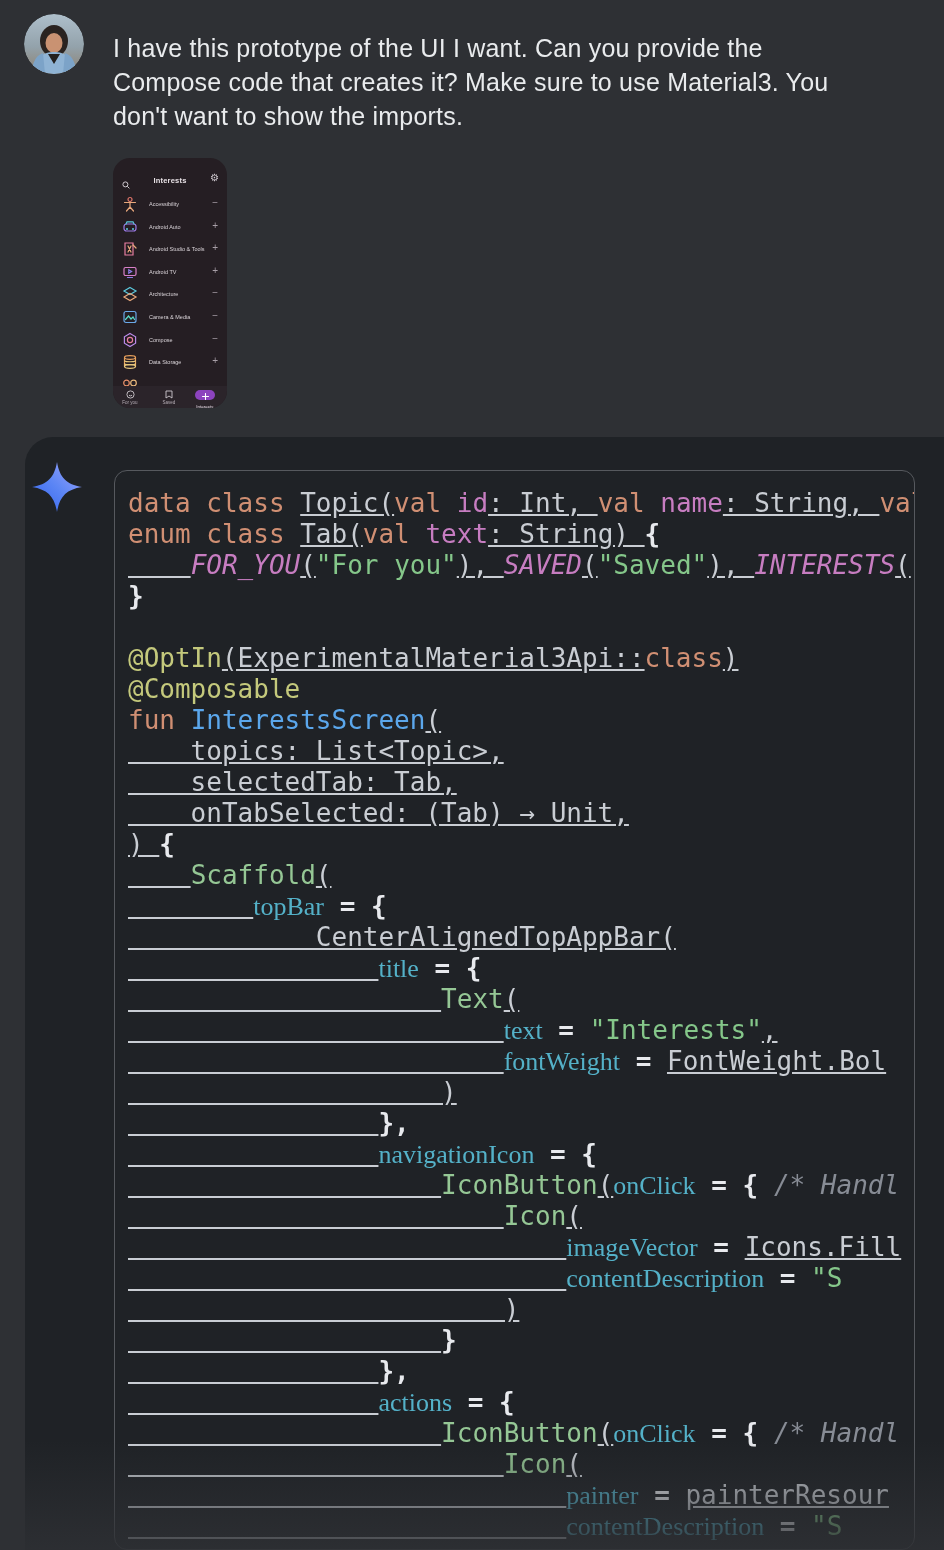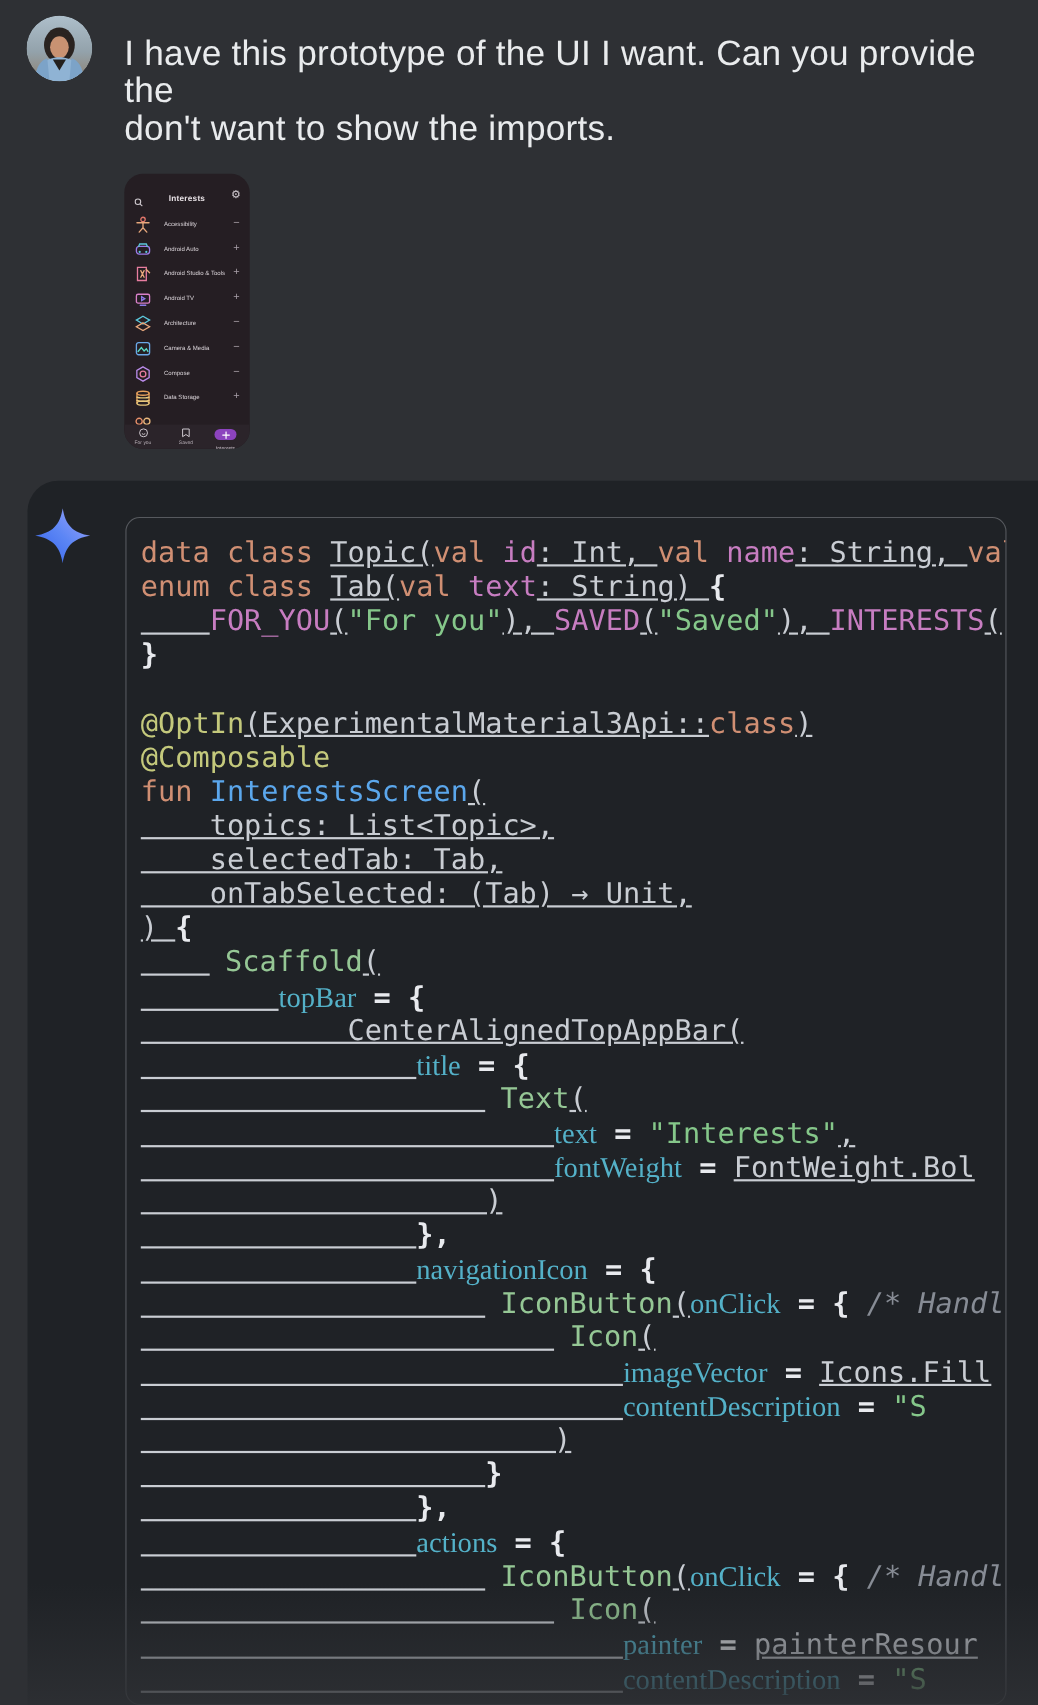--- a/index.html
+++ b/index.html
@@ -9,21 +9,21 @@
     --a:#C4C97C; --f:#5BA7EC; --c:#54B1C8; --g:#95C795; --cm:#878C95;
   }
   *{margin:0;padding:0;box-sizing:border-box;}
   html,body{width:944px;height:1550px;}
   body{background:var(--page-bg);position:relative;overflow:hidden;
        font-family:"Liberation Sans",sans-serif;}
 
   .avatar{position:absolute;left:24px;top:14px;width:60px;height:60px;
           border-radius:50%;overflow:hidden;}
   .user-text{position:absolute;left:113px;top:31px;width:800px;
-             color:var(--txt);font-size:32px;line-height:34px;letter-spacing:.2px;}
+             color:var(--txt);font-size:25px;line-height:34px;letter-spacing:.2px;}
 
   
   .phone{position:absolute;left:113px;top:158px;width:114px;height:250px;
          border-radius:17px;background:#251E23;overflow:hidden;}
   .phone-topbar{position:absolute;left:0;right:0;top:16px;height:16px;}
   .phone-title{position:absolute;left:0;right:0;top:2px;text-align:center;
                color:#E8E2E6;font-size:7.5px;font-weight:bold;letter-spacing:.2px;}
   .phone-search{position:absolute;left:9px;top:1px;}
   .phone-gear{position:absolute;right:8px;top:-1px;color:#CFC9CF;font-size:10px;line-height:10px;}
   .topic-row{position:absolute;left:9px;right:7px;height:22px;}
@@ -42,23 +42,23 @@
   .bubble{position:absolute;left:25px;top:437px;width:919px;height:1113px;
           background:var(--bubble-bg);border-radius:28px 0 0 0;}
   .sparkle{position:absolute;left:31px;top:461px;width:52px;height:52px;}
   .codeblock{position:absolute;left:114px;top:470px;width:801px;height:1080px;
              background:var(--bubble-bg);border:1px solid var(--border);
              border-radius:13px;overflow:hidden;padding:17px 0 0 13px;}
   .codeblock pre{font-family:"DejaVu Sans Mono",monospace;font-size:26px;
                  line-height:31px;white-space:pre;}
   .cl{height:31px;white-space:pre;}
   .k{color:var(--k);} .t{color:var(--t);text-decoration:underline;} .b{color:var(--b);font-weight:bold;}
-  .p{color:var(--p);} .pi{color:var(--p);}
+  .p{color:var(--p);} .pi{color:var(--p);font-style:italic;}
   .s{color:var(--s);} .a{color:var(--a);} .f{color:var(--f);}
-  .c{color:var(--c);font-family:Liberation Serif, serif;} .g{color:var(--g);margin-left:14px;}
+  .c{color:var(--c);font-family:Liberation Serif, serif;} .g{color:var(--g);}
   .cm{color:var(--cm);font-style:italic;}
 
   .fade{position:absolute;left:0;right:0;bottom:0;height:110px;pointer-events:none;
         background:linear-gradient(180deg,rgba(46,48,52,0) 0%,rgba(46,48,52,.88) 100%);}
 </style>
 </head>
 <body>
 
 <div class="avatar">
   <svg width="60" height="60" viewBox="0 0 60 60">
@@ -80,20 +80,21 @@
       <path d="M7 60 C10 43 20 38 30 38 C40 38 50 43 53 60 Z" fill="#8FB3D4"></path>
       <path d="M24 40 L30 50 L36 40 Z" fill="#23201E"></path>
       <path d="M7 60 C9 46 13 41 19 39 L21 60 Z" fill="#7CA3C8"></path>
       <path d="M53 60 C51 46 47 41 41 39 L39 60 Z" fill="#7CA3C8"></path>
     </g>
   </svg>
 </div>
 
 <div class="user-text" id="user-text">
     <div>I have this prototype of the UI I want. Can you provide the</div>
+    <div>Compose code that creates it? Make sure to use Material3. You</div>
     <div>don't want to show the imports.</div>
   </div>
 
 <div class="phone">
   <div class="phone-topbar">
     <span class="phone-search">
       <svg width="8" height="8" viewBox="0 0 8 8">
           <circle cx="3.4" cy="3.4" r="2.5" fill="none" stroke="#CFC9CF" stroke-width="1"></circle>
           <line x1="5.3" y1="5.3" x2="7.4" y2="7.4" stroke="#CFC9CF" stroke-width="1"></line>
         </svg>

